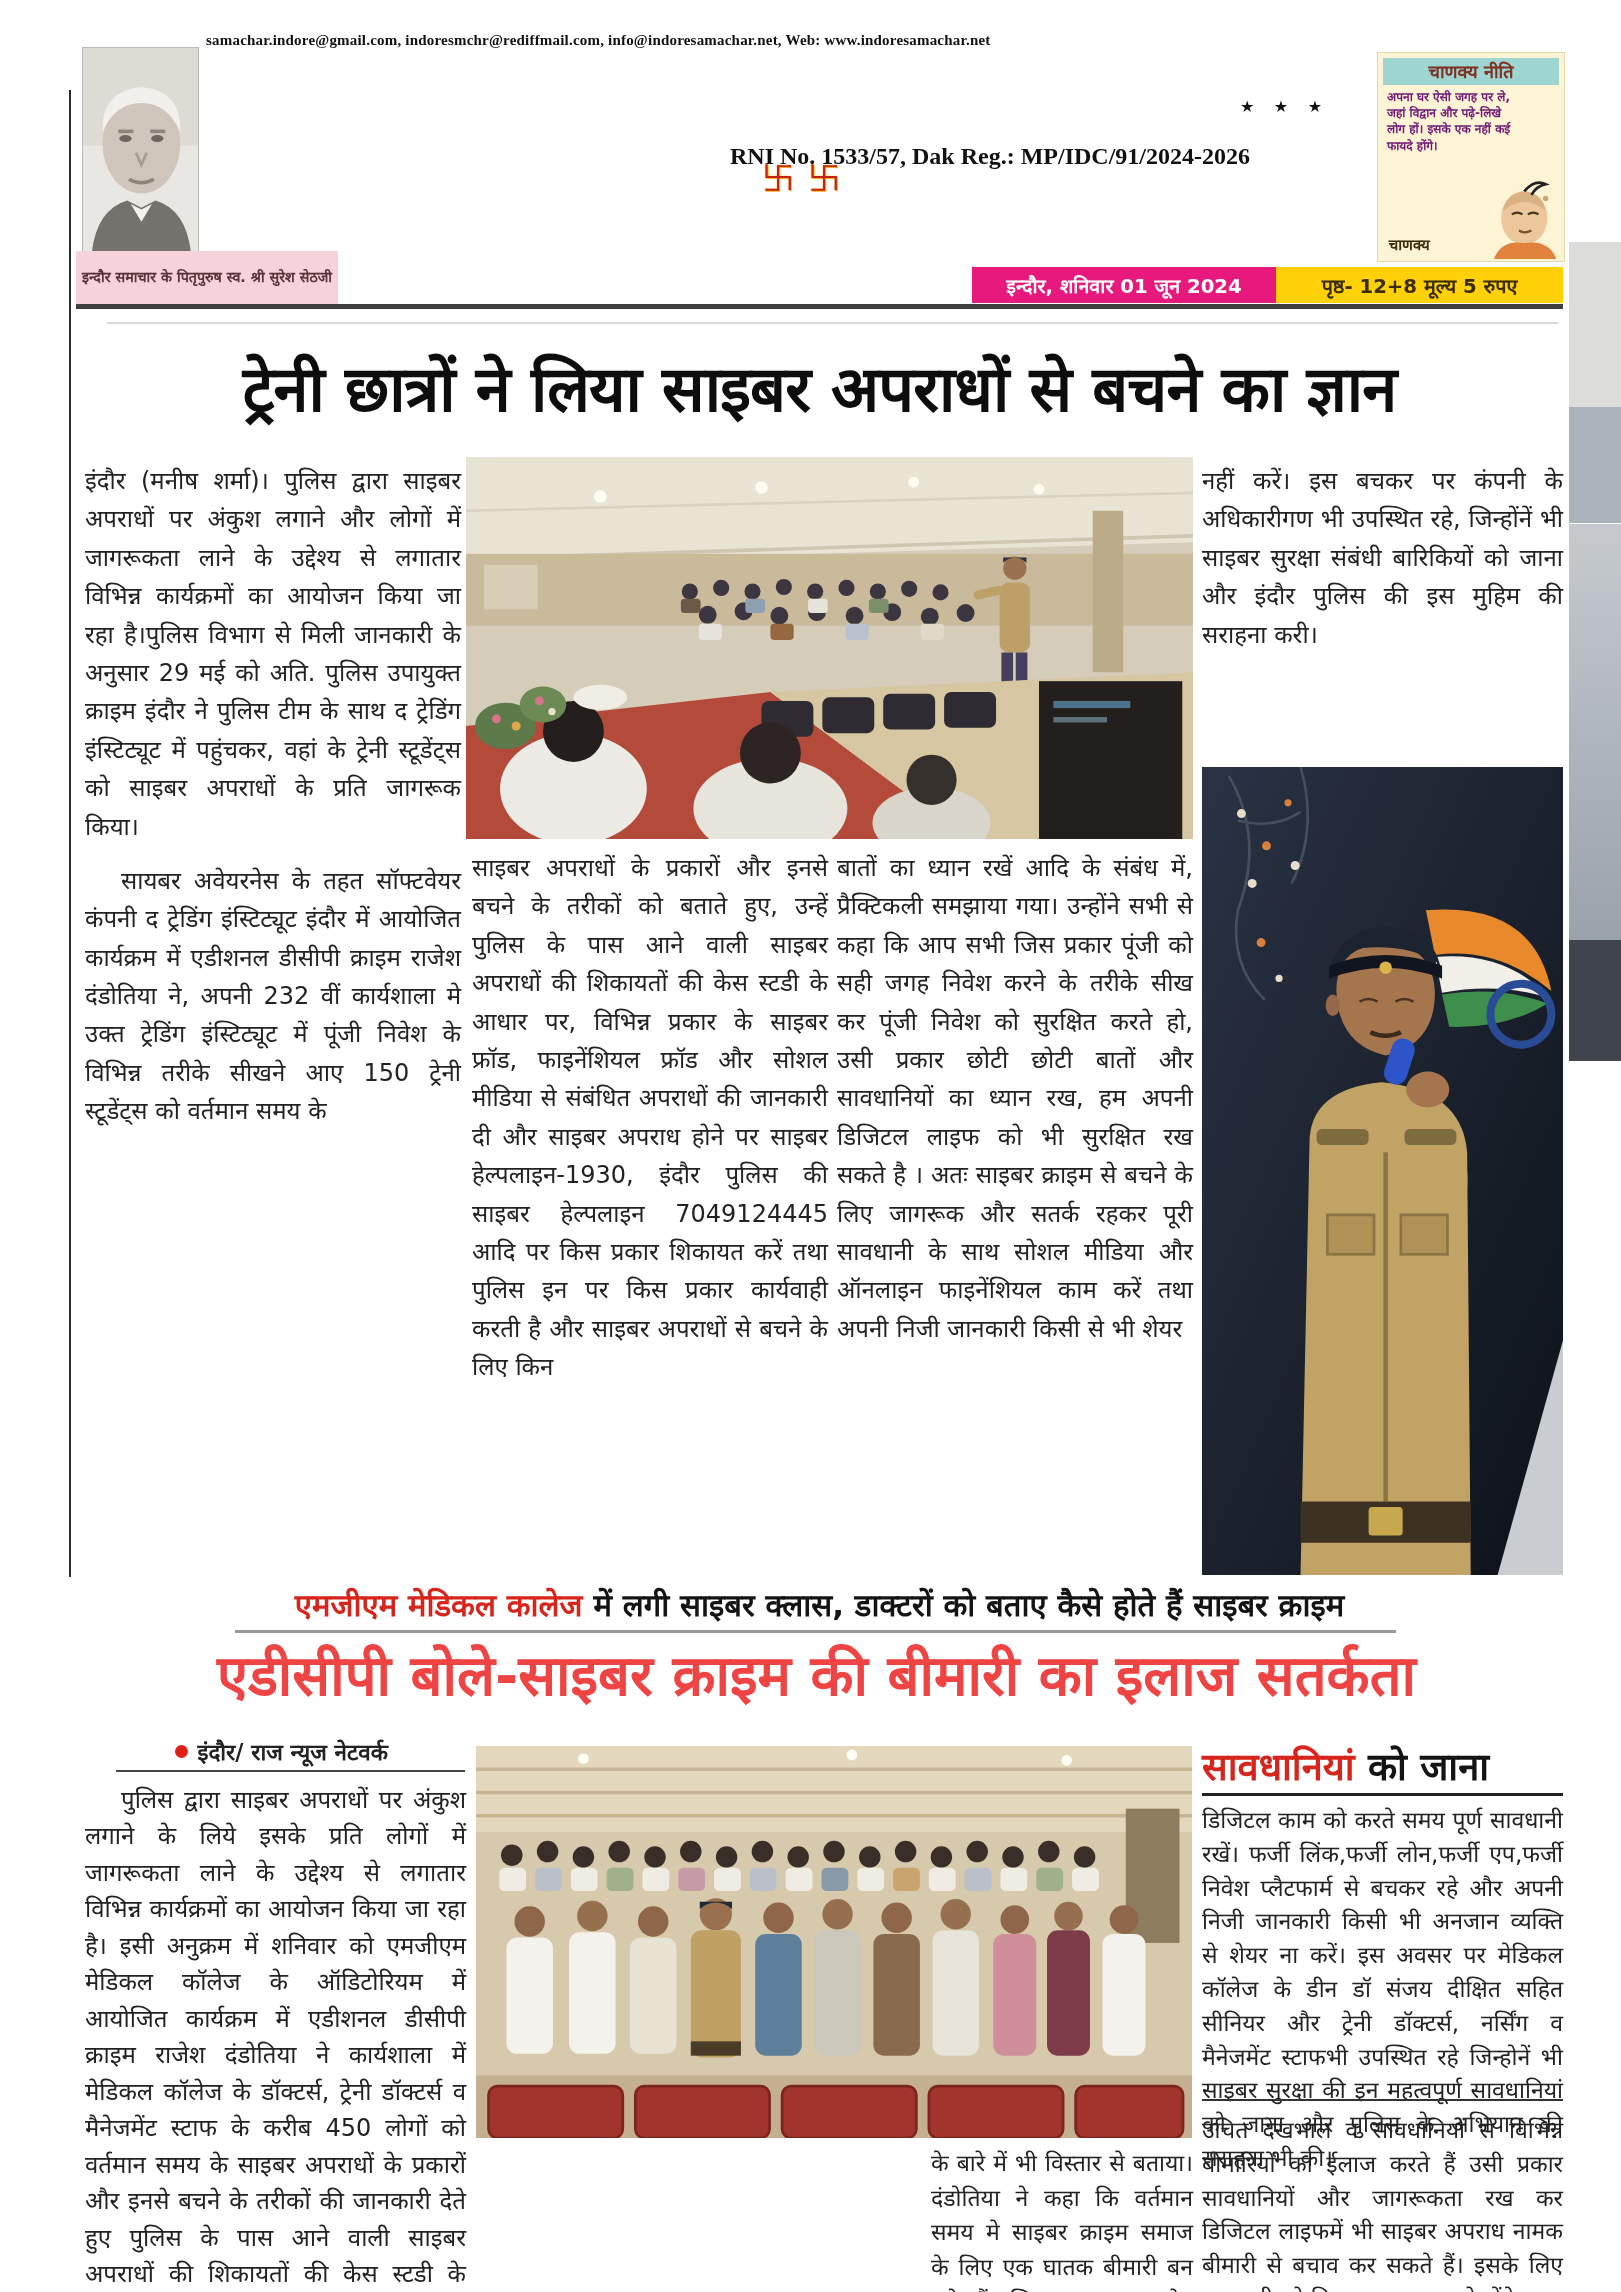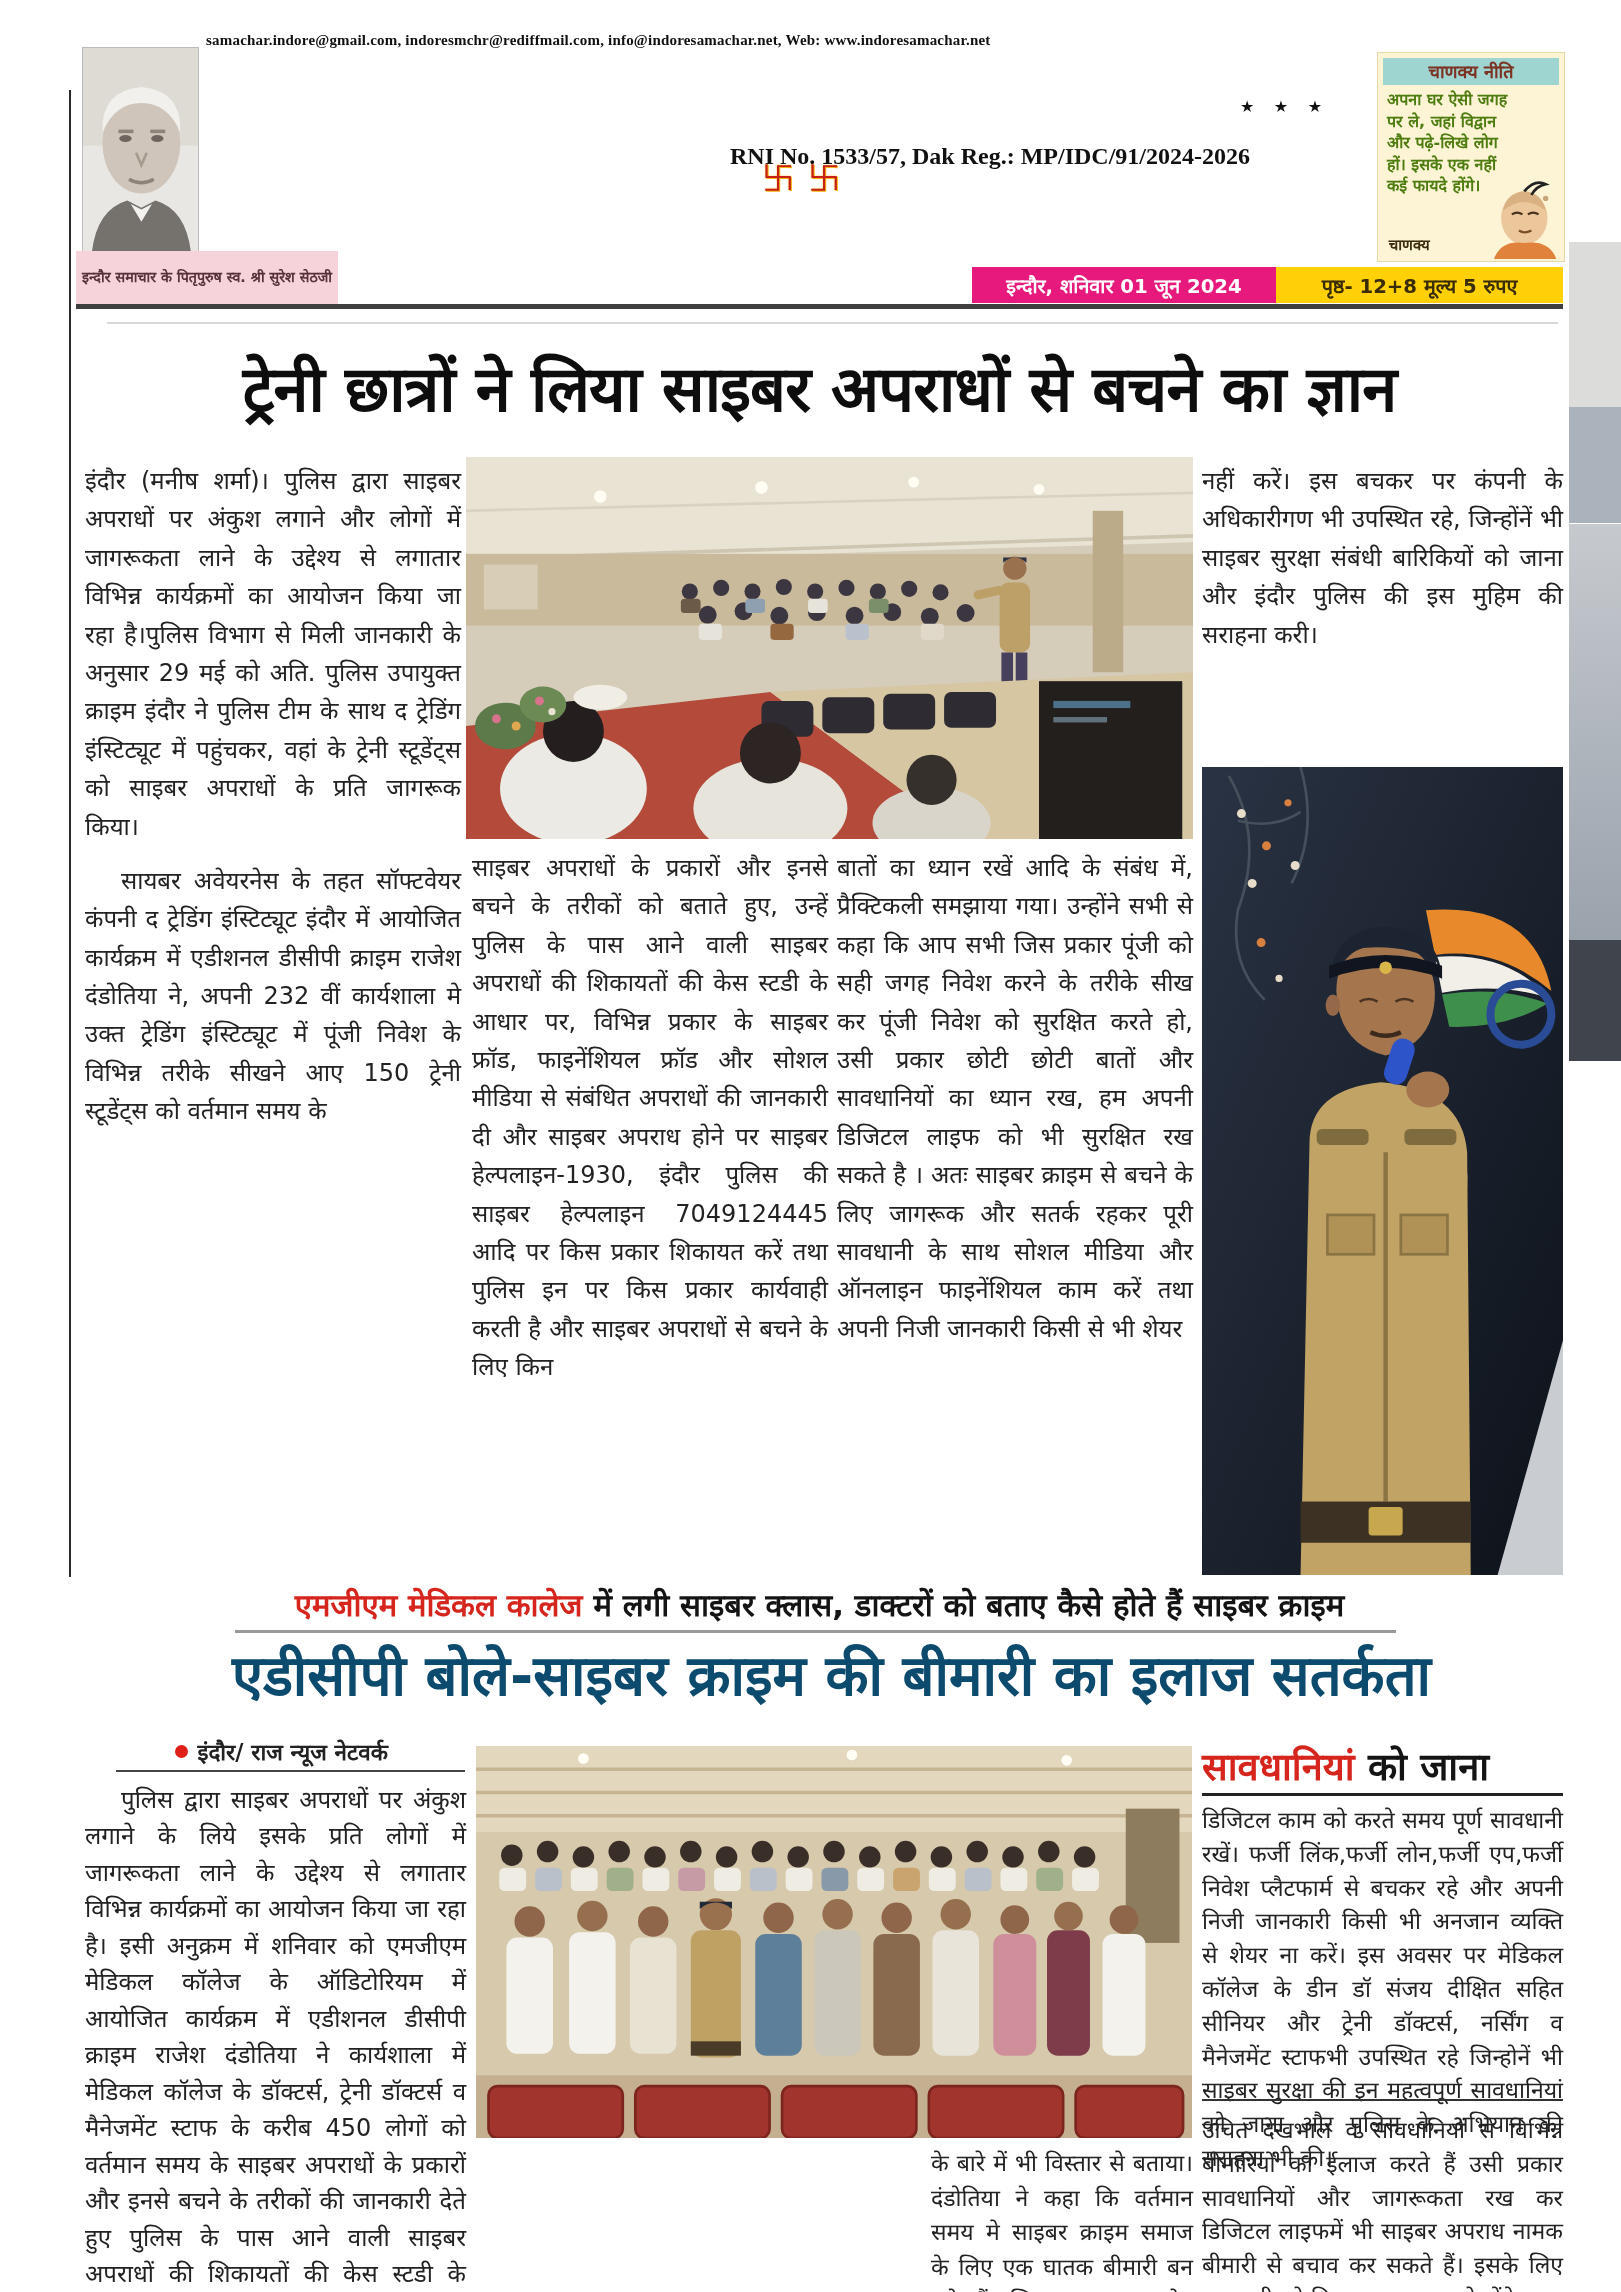--- a/index.html
+++ b/index.html
@@ -27,22 +27,22 @@
   .band-date{left:972px;width:304px;background:#e7197d;display:flex;align-items:center;justify-content:center;
     font-size:19.7px;font-weight:bold;color:#fff;}
   .band-price{left:1276px;width:287px;display:flex;align-items:center;justify-content:center;
     font-size:19.7px;font-weight:bold;color:#3a2c05;}
   .rule-dark{left:76px;top:304px;width:1487px;height:4.5px;background:#3f3f3f;}
   .rule-faint{left:107px;top:322px;width:1451px;height:1.8px;background:#d8d8d8;}
   
   .chanakya-box{left:1377px;top:52px;width:186px;height:208px;background:#fdf4d6;border:0.9px solid #e6d9a8;}
   .chanakya-title{position:absolute;left:5.4px;top:4.5px;right:5.4px;height:27px;background:#9ed5d0;
     display:flex;align-items:center;justify-content:center;font-size:18px;font-weight:bold;color:#7c3323;}
-  .chanakya-text{position:absolute;left:9px;top:36px;width:125px;font-size:16px;font-weight:bold;
-    color:#4d7c0f;line-height:1.35;}
+  .chanakya-text{position:absolute;left:9px;top:36px;width:125px;font-size:12px;font-weight:bold;
+    color:#701a75;line-height:1.35;}
   .chanakya-sign{position:absolute;left:10.7px;bottom:7.2px;font-size:15px;font-weight:bold;color:#3c2d0e;}
   .chanakya-face{position:absolute;right:1.8px;bottom:1.8px;width:79px;height:82px;}
   
   .left-border{left:69px;top:90px;width:1.8px;height:1487px;background:#2a2a2a;}
   .edge-strip{left:1569px;width:52px;}
   
   .headline1{left:76px;top:347px;width:1487px;text-align:center;font-size:63px;font-weight:900;
     color:#0d0d0d;line-height:1.35;letter-spacing:-0.9px;white-space:nowrap;}
   .bodytext{font-size:24px;line-height:1.6;text-align:justify;color:#222;}
   .indent{text-indent:36px;}
@@ -50,22 +50,22 @@
   .a1col2{left:472px;top:849px;width:356px;}
   .a1col3{left:837px;top:849px;width:356px;}
   .a1col4{left:1202px;top:462px;width:361px;}
   .photo1{left:466px;top:457px;width:727px;height:382px;}
   .photo2{left:1202px;top:767px;width:361px;height:808px;}
   
   .kicker{left:76px;top:1583px;width:1487px;text-align:center;font-size:31px;font-weight:900;white-space:nowrap;}
   .kicker .red{color:#d6251d;}
   .kicker .blk{color:#141414;}
   .kicker-rule{left:235px;top:1630px;width:1161px;height:2.7px;background:#9a9a9a;}
-  .headline2{left:88px;top:1637px;width:1487px;text-align:center;font-size:56px;font-weight:900;
-    color:#0c4a6e;line-height:1.4;white-space:nowrap;}
+  .headline2{left:73px;top:1637px;width:1487px;text-align:center;font-size:56px;font-weight:900;
+    color:#ef4444;line-height:1.4;white-space:nowrap;}
   .byline{left:97px;top:1736px;width:369px;display:flex;align-items:center;justify-content:center;gap:9px;
     font-size:22.4px;font-weight:bold;color:#222;}
   .byline-dot{width:13.4px;height:13.4px;border-radius:50%;background:#e02018;flex:0 0 auto;}
   .byline-rule{left:116px;top:1770px;width:349px;height:1.8px;background:#444;}
   .a2col1{left:85px;top:1782px;width:381px;font-size:24px;line-height:1.52;}
   .photo3{left:476px;top:1746px;width:716px;height:392px;}
   .a2capA{left:476px;top:2146px;width:445px;font-size:23px;line-height:1.5;}
   .a2capB{left:931px;top:2146px;width:262px;font-size:23px;line-height:1.5;}
   .sidebar-head{left:1202px;top:1739px;width:361px;font-size:38px;font-weight:900;white-space:nowrap;}
   .sidebar-head .red{color:#d6251d;}

